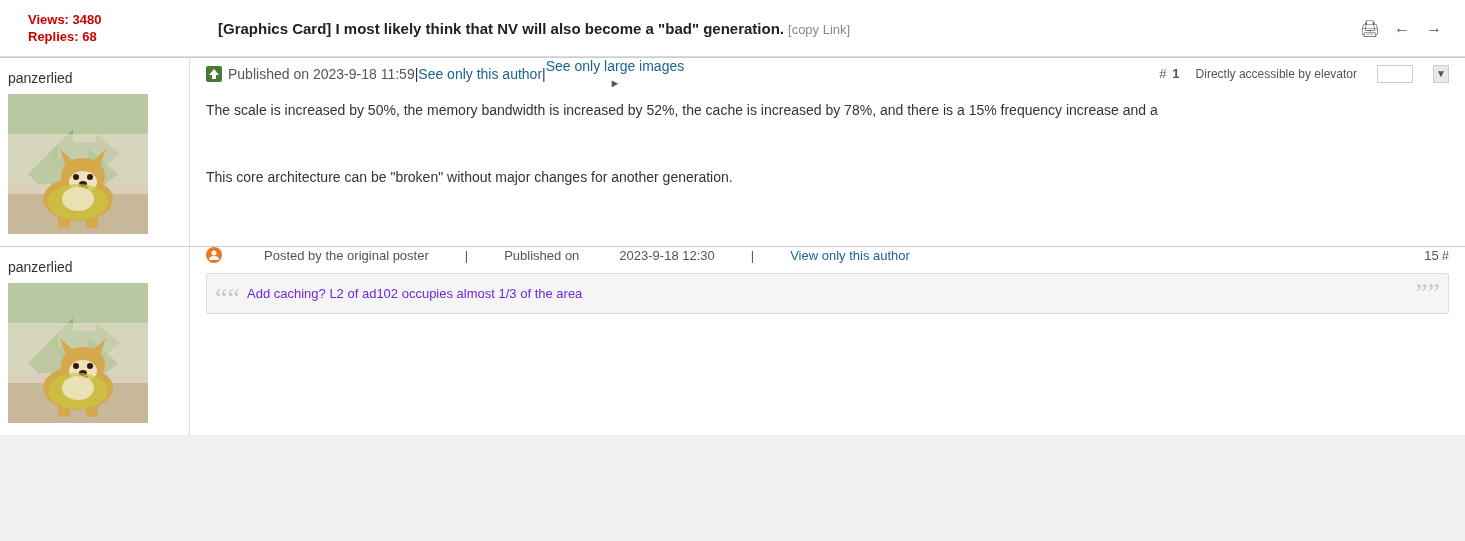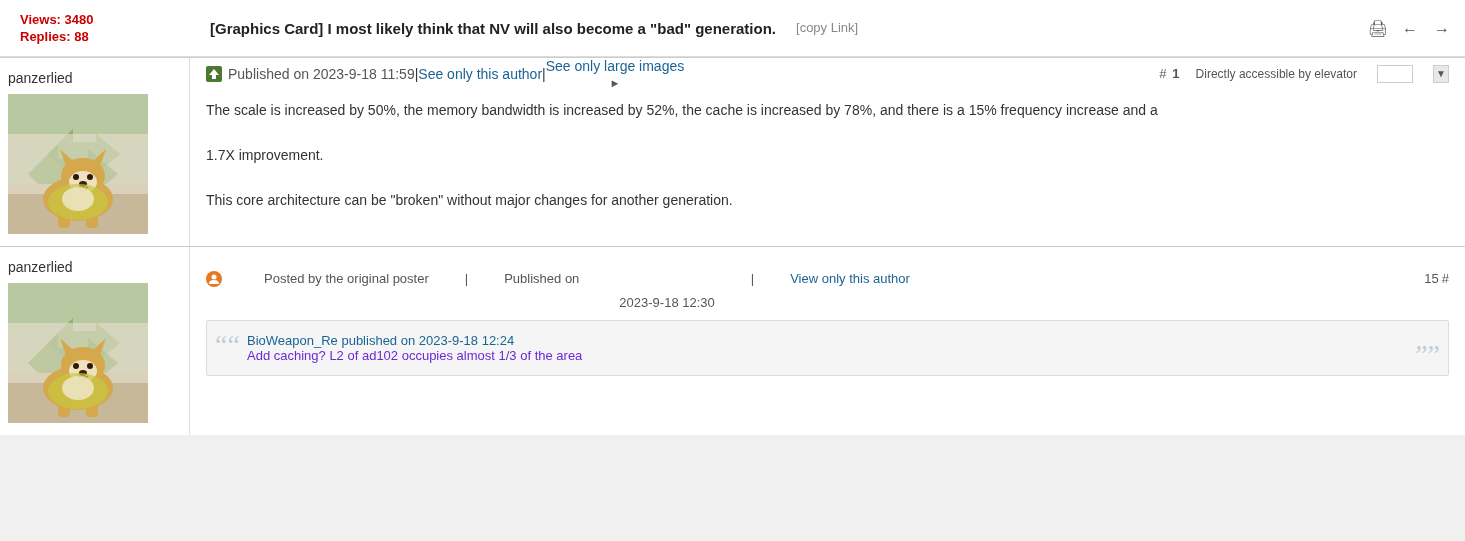--- a/index.html
+++ b/index.html
@@ -12,21 +12,21 @@
 
     .page-wrapper {
       width: 1465px;
       background: #fff;
     }
 
     
     .thread-header {
       display: flex;
       align-items: center;
-      padding: 8px 12px;
+      padding: 8px 20px;
       background: #fff;
       border-bottom: 1px solid #ddd;
       gap: 8px;
     }
     .stats-col {
       width: 190px;
       min-width: 190px;
       display: flex;
       flex-direction: column;
       align-items: flex-start;
@@ -45,22 +45,22 @@
       color: #555;
       margin-top: 2px;
     }
     .stats-replies span {
       color: #cc0000;
       font-weight: bold;
     }
     .thread-title-area {
       flex: 1;
       display: flex;
-      align-items: flex-start;
-      gap: 20px;
+      align-items: flex-end;
+      gap: 4px;
     }
     .thread-title {
       font-size: 15px;
       font-weight: bold;
       color: #222;
     }
     .copy-link {
       font-size: 13px;
       color: #888;
       cursor: pointer;
@@ -254,21 +254,21 @@
 <div class="page-wrapper">
 
   <div class="thread-header">
     <div class="stats-col">
       <div class="stats-views">
         <span>Views:</span>
         <span style="color:#cc0000;font-weight:bold;">3480</span>
       </div>
       <div class="stats-replies">
         <span>Replies:</span>
-        <span style="color:#cc0000;font-weight:bold;">88</span>
+        <span style="color:#cc0000;font-weight:bold;">68</span>
       </div>
     </div>
     <div class="thread-title-area">
       <span class="thread-title">[Graphics Card] I most likely think that NV will also become a "bad" generation.</span>
       <span class="copy-link">[copy Link]</span>
     </div>
     <div class="header-icons">
       <div class="header-icon-btn">🖨</div>
       <div class="header-icon-btn">←</div>
       <div class="header-icon-btn">→</div>
@@ -345,21 +345,20 @@
             <span>Directly accessible by elevator</span>
             <input class="elevator-input" type="text" style="">
             <div class="elevator-btn">▼</div>
           </div>
         </div>
       </div>
 
       <div class="post-body">
         <p>The scale is increased by 50%, the memory bandwidth is increased by 52%, the cache is increased by 78%, and there is a 15% frequency increase and a</p>
         <br>
-        <p>1.7X improvement.</p>
         <br>
         <p>This core architecture can be "broken" without major changes for another generation.</p>
       </div>
     </div>
   </div>
 
   <div class="post-row">
     <div class="post-author-col">
       <div class="post-author-name">panzerlied</div>
       <div class="green-arrow-bg">
@@ -392,31 +391,30 @@
 
         <span class="op-icon">
           <svg width="10" height="10" viewBox="0 0 10 10">
             <circle cx="5" cy="3" r="2.5" fill="white"></circle>
             <path d="M0,10 Q0,6 5,6 Q10,6 10,10" fill="white"></path>
           </svg>
         </span>
         <span>Posted by the original poster</span>
         <span class="meta-sep">|</span>
         <span class="post-date">Published on</span>
-        <span class="post-date" style="margin-left:4px;margin-top:48px;">2023-9-18 12:30</span>
+        <span class="post-date" style="margin-left:4px;">2023-9-18 12:30</span>
         <span class="meta-sep">|</span>
         <a class="post-meta-link">View only this author</a>
 
         <div class="post-number-right">
           <span>15</span>
           <span>#</span>
         </div>
       </div>
 
       <div class="quote-block">
-        <a class="quote-author-link">BioWeapon_Re published on 2023-9-18 12:24</a>
         <div class="quote-text">Add caching? L2 of ad102 occupies almost 1/3 of the area</div>
       </div>
 
     </div>
   </div>
 
 </div>
 
 </body></html>

